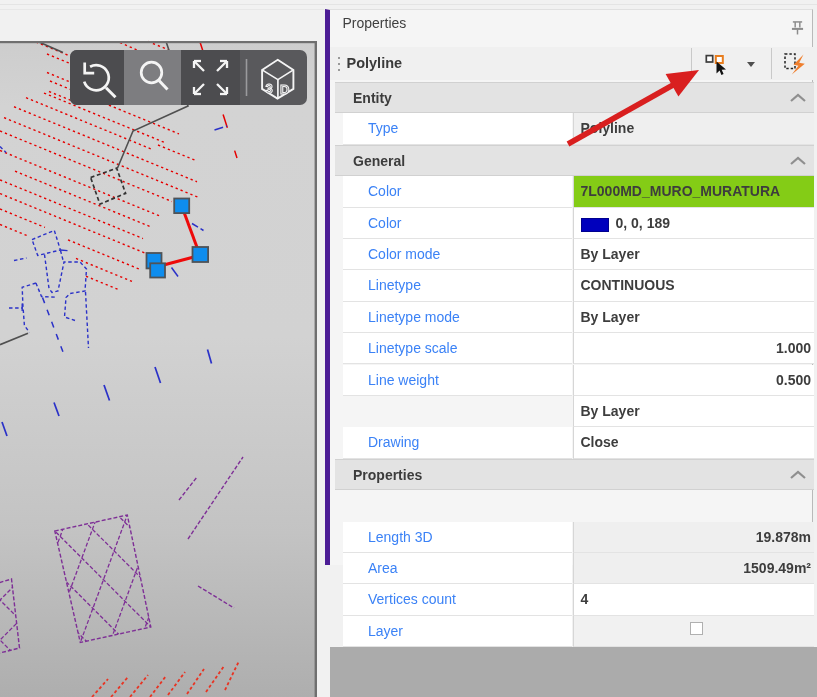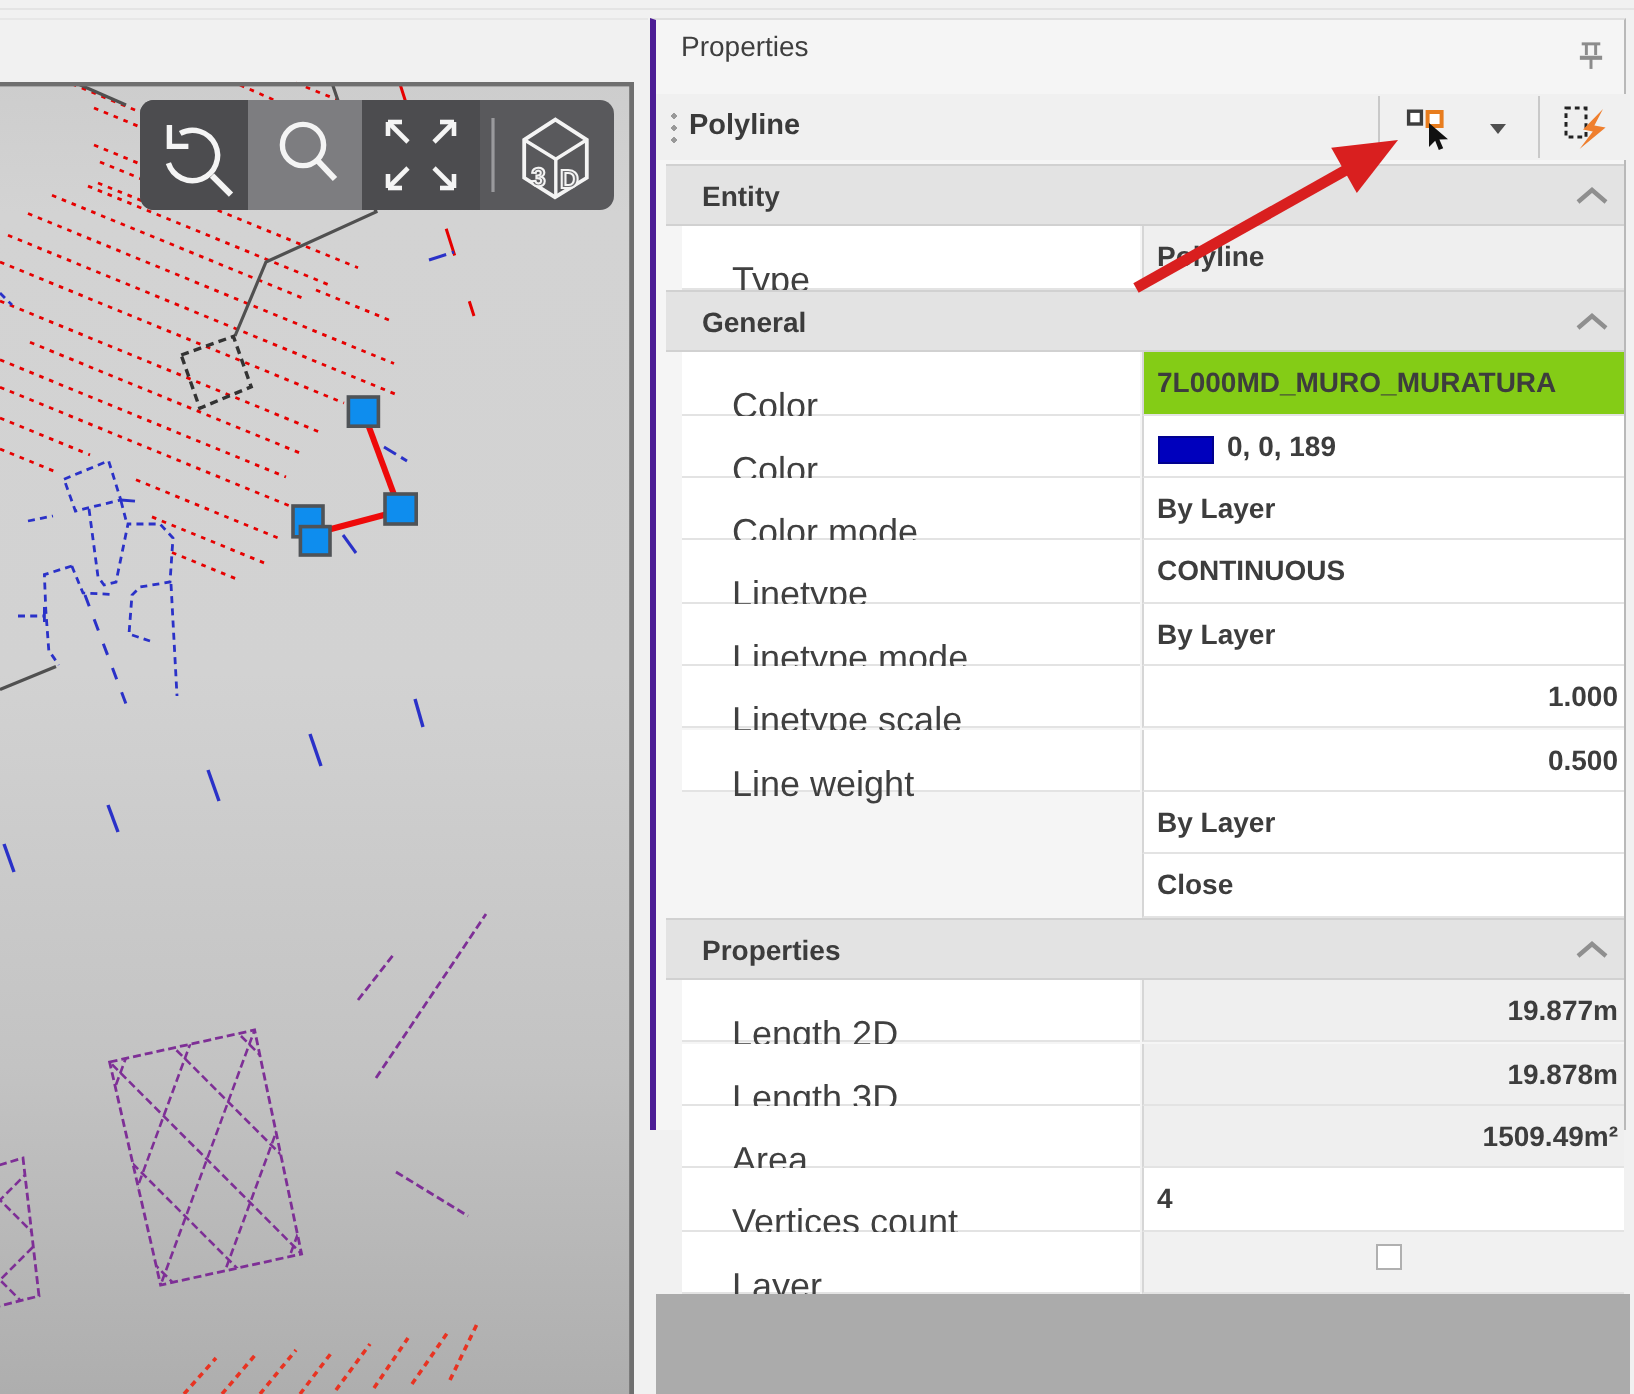--- a/index.html
+++ b/index.html
@@ -1,35 +1,35 @@
 <!DOCTYPE html>
 <html><head><meta charset="utf-8"><style>
 *{margin:0;padding:0;box-sizing:border-box}
 html,body{width:817px;height:697px;overflow:hidden;background:#f1f1f1;
  font-family:"Liberation Sans",sans-serif;position:relative}
 .topline{position:absolute;left:0;top:9px;width:324px;height:1px;background:#e7e7e7}
 .panel{position:absolute;left:324.5px;top:9px;width:488.5px;height:556px;background:#f5f5f5;
- border-left:3px solid #4c1d95;border-right:1.5px solid #b9b9b9;border-top:1px solid #e0e0e0}
+ border-left:5px solid #4c1d95;border-right:1.5px solid #b9b9b9;border-top:1px solid #e0e0e0}
 .ptitle{position:absolute;left:13px;top:-3px;height:32px;line-height:32px;font-size:14px;color:#3f3f3f}
 .pin{position:absolute;left:461.5px;top:9.5px}
 .band{position:absolute;left:0;top:36.7px;width:487px;height:33px;background:#f0f0f0}
 .band .grip{position:absolute;left:7px;top:8px;width:4px;height:18px;
  background-image:radial-gradient(circle,#999 1.3px,transparent 1.4px);background-size:4px 6px}
 .band .bname{position:absolute;left:17px;top:0;height:33px;line-height:33px;font-weight:bold;font-size:14.5px;color:#3a3a3a}
 .vsep{position:absolute;top:1px;width:1px;height:31px;background:#c9c9c9}
 .sqi{position:absolute;left:375px;top:7px}
 .tri{position:absolute;left:417px;top:15px;width:0;height:0;border-left:4.6px solid transparent;border-right:4.6px solid transparent;border-top:5px solid #4f4f4f}
 .ltn{position:absolute;left:454px;top:6.5px}
 .sec{position:absolute;left:5.5px;width:479px;height:31.4px;background:#e3e3e3;
  border-top:1px solid #d1d1d1;border-bottom:1px solid #d1d1d1}
 .sectxt{position:absolute;left:18px;top:0;height:30px;line-height:30px;font-weight:bold;font-size:14px;color:#3c3c3c}
 .chev{position:absolute;right:7px;top:10px}
 .row{position:absolute;left:5.5px;width:479px;height:31.4px}
 .lcell{position:absolute;left:8px;top:0;width:228.5px;height:100%;background:#fff;border-bottom:1px solid #e3e3e3}
-.ltxt{position:absolute;left:25px;top:12px;height:30px;line-height:30px;font-size:18px;color:#404040}
+.ltxt{position:absolute;left:25px;top:0;height:30px;line-height:30px;font-size:14px;color:#3b82f6}
 .vcell{position:absolute;left:237.5px;top:0;width:241.5px;height:100%;border-bottom:1px solid #e3e3e3;border-left:1px solid #d6d6d6}
 .vtxt{position:absolute;left:7px;top:0;height:30px;line-height:30px;font-weight:bold;font-size:14px;color:#3d3d3d;white-space:nowrap}
 .vtxt.num{left:auto;right:3px}
 .sw{position:absolute;left:7.5px;top:10px;width:28px;height:14px;background:#0000bd;border:1px solid #00008f}
 .sw + .vtxt{left:42px}
 .grayfoot{position:absolute;left:0;top:637.0px;width:487px;height:60px;background:#ababab}
 .cb{position:absolute;left:116px;top:6.2px;width:13.5px;height:13.5px;background:#fff;border:1px solid #b0b0b0}
 .arr{position:absolute;left:0;top:0;pointer-events:none}
 </style></head>
 <body>
@@ -273,37 +273,32 @@
       <div class="vcell" style="background:#ffffff">
         <span class="vtxt num">0.500</span>
       </div>
     </div>
     <div class="row" style="top:385.9px">
       <div class="vcell" style="background:#ffffff">
         <span class="vtxt">By Layer</span>
       </div>
     </div>
     <div class="row" style="top:417.3px">
+      <div class="lcell">
+        <span class="ltxt">Drawing</span>
+      </div>
       <div class="vcell" style="background:#ffffff">
         <span class="vtxt">Close</span>
       </div>
     </div>
     <div class="sec" style="top:448.7px">
       <span class="sectxt">Properties</span>
       <svg class="chev" width="18" height="10" viewBox="0 0 18 10">
         <polyline points="2,8 9,2 16,8" fill="none" stroke="#8f8f8f" stroke-width="2.2"></polyline>
       </svg>
-    </div>
-    <div class="row" style="top:480.1px">
-      <div class="lcell">
-        <span class="ltxt">Length 2D</span>
-      </div>
-      <div class="vcell" style="background:#efefef">
-        <span class="vtxt num">19.877m</span>
-      </div>
     </div>
     <div class="row" style="top:511.5px">
       <div class="lcell">
         <span class="ltxt">Length 3D</span>
       </div>
       <div class="vcell" style="background:#efefef">
         <span class="vtxt num">19.878m</span>
       </div>
     </div>
     <div class="row" style="top:542.9px">

